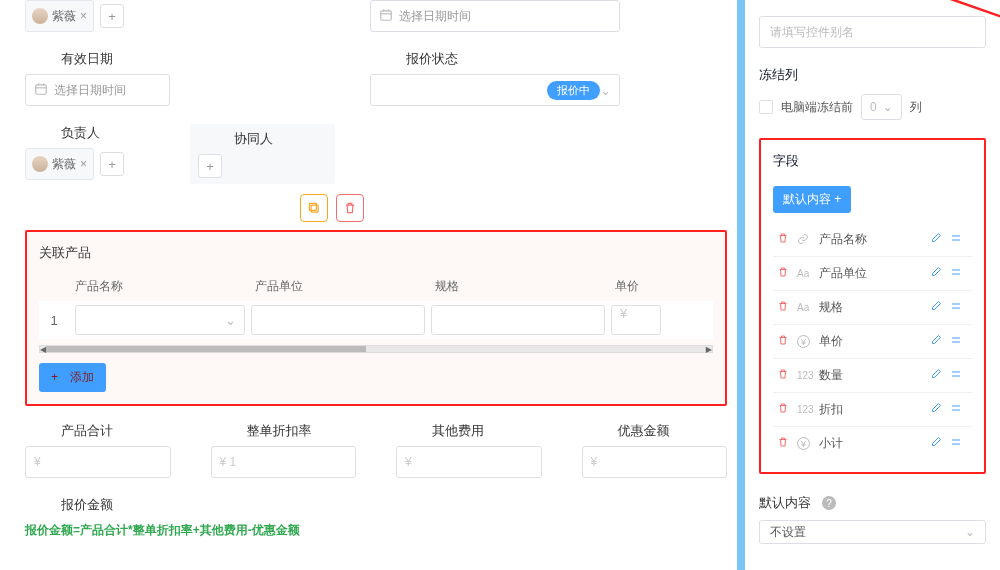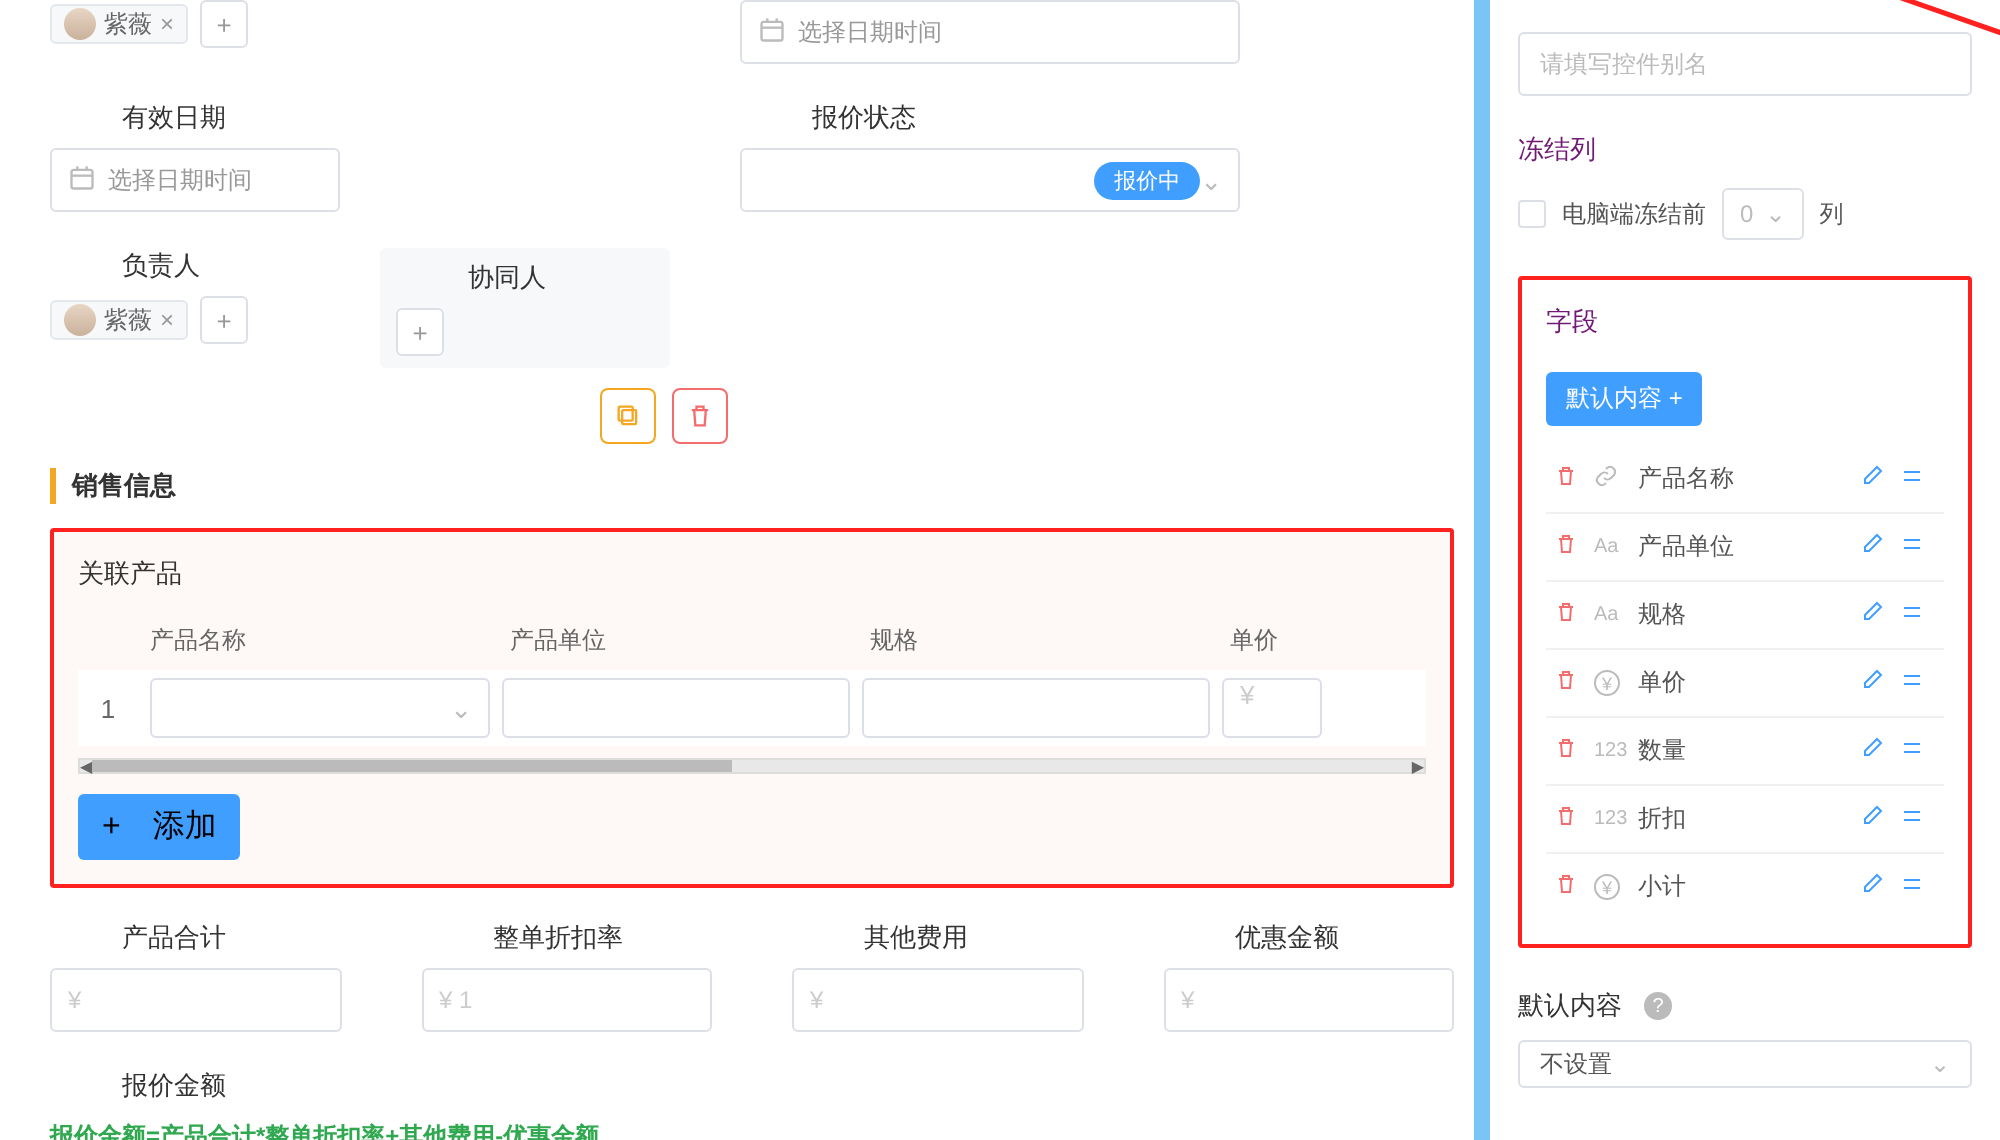--- a/index.html
+++ b/index.html
@@ -13,21 +13,21 @@
     .form-group { display: flex; flex-direction: column; gap: 6px; }
     .form-group.w-small { width: 145px; }
     .form-group.w-med { width: 250px; }
     .form-label { font-size: 13px; font-weight: 500; color: #333; margin-left: 36px; }
 
     .input-box { display: flex; align-items: center; border: 1px solid #dcdfe6; border-radius: 3px; padding: 6px 8px; height: 32px; background: #fff; color: #999; font-size: 12px; }
     .calendar-icon { color: #bbb; margin-right: 6px; }
     .icon-svg { width: 14px; height: 14px; }
 
     .tag-container { display: flex; align-items: center; gap: 6px; }
-    .user-tag { display: inline-flex; align-items: center; background: #f7f8fa; border: 1px solid #e4e7ed; border-radius: 3px; padding: 2px 6px; font-size: 12px; color: #666; height: 20px; }
+    .user-tag { display: inline-flex; align-items: center; background: #f7f8fa; border: 1px solid #e4e7ed; border-radius: 3px; padding: 2px 6px; font-size: 12px; color: #666; height: 32px; }
     .avatar { width: 16px; height: 16px; border-radius: 50%; background: linear-gradient(#e8d5c4, #c9b29b); margin-right: 4px; }
     .tag-close { margin-left: 4px; color: #999; cursor: pointer; }
     .add-circle { width: 24px; height: 24px; border: 1px solid #dcdfe6; border-radius: 3px; display: flex; align-items: center; justify-content: center; color: #999; cursor: pointer; background: #fff; }
 
     .status-select { display: flex; align-items: center; justify-content: flex-end; border: 1px solid #dcdfe6; border-radius: 3px; padding: 4px 8px; height: 32px; width: 250px; }
     .status-badge { background: #409eff; color: #fff; padding: 2px 10px; border-radius: 10px; font-size: 11px; }
     .chevron { color: #bbb; }
 
     .block-buttons { display: flex; gap: 8px; margin-left: 275px; margin-top: -8px; margin-bottom: 8px; }
     .sq-btn { width: 28px; height: 28px; border-radius: 4px; display: flex; align-items: center; justify-content: center; cursor: pointer; }
@@ -54,33 +54,33 @@
     .cell-unit { width: 174px; }
     .cell-spec { width: 174px; }
     .cell-price { width: 50px; color: #ccc; }
 
     .scrollbar-fake { height: 8px; background: #e8e8e8; margin-top: 6px; position: relative; border: 1px solid #ddd; }
     .scrollbar-thumb { position: absolute; left: 6px; top: 0; width: 320px; height: 6px; background: #bbb; }
     .scrollbar-arrow { position: absolute; top: -1px; font-size: 8px; color: #666; }
     .sa-left { left: 0; }
     .sa-right { right: 0; }
 
-    .add-btn { background: #409eff; color: #000000; border: none; padding: 6px 12px; border-radius: 3px; font-size: 16px; margin-top: 10px; cursor: pointer; }
+    .add-btn { background: #409eff; color: #7f1d1d; border: none; padding: 6px 12px; border-radius: 3px; font-size: 12px; margin-top: 10px; cursor: pointer; }
 
     .totals-row { display: flex; gap: 40px; margin-top: 16px; }
     .totals-row .form-group { width: 150px; }
     .currency-input { display: flex; align-items: center; border: 1px solid #dcdfe6; border-radius: 3px; height: 32px; padding: 0 8px; color: #ccc; font-size: 12px; }
 
     .formula-section { margin-top: 18px; }
     .formula-text { color: #2fa84f; font-size: 12px; font-weight: 600; margin-top: 8px; }
 
     
     .right-panel { width: 255px; padding: 0 14px; position: relative; }
     .right-input { border: 1px solid #dcdfe6; border-radius: 3px; height: 32px; width: 100%; padding: 0 10px; color: #bbb; font-size: 12px; display: flex; align-items: center; margin-bottom: 18px; margin-top: 16px; }
-    .right-label { font-size: 13px; color: #701a75; margin-bottom: 10px; }
+    .right-label { font-size: 13px; color: #0f172a; margin-bottom: 10px; }
     .freeze-row { display: flex; align-items: center; gap: 8px; font-size: 12px; color: #555; margin-bottom: 18px; }
     .freeze-row .checkbox { width: 14px; height: 14px; border: 1px solid #dcdfe6; border-radius: 2px; }
     .small-select { border: 1px solid #dcdfe6; border-radius: 3px; height: 26px; padding: 0 8px; color: #bbb; display: flex; align-items: center; gap: 6px; }
 
     .field-section { border: 2px solid #ff2020; border-radius: 2px; padding: 12px; }
     .add-field-btn { background: #409eff; color: #fff; border: none; padding: 5px 10px; border-radius: 3px; font-size: 12px; cursor: pointer; margin-bottom: 10px; margin-top: 6px; }
     .field-list { }
     .field-item { display: flex; align-items: center; padding: 8px 4px; border-bottom: 1px solid #f0f0f0; font-size: 12px; color: #555; }
     .field-item:last-child { border-bottom: none; }
     .fi-del { color: #f56c6c; width: 20px; cursor: pointer; }
@@ -181,21 +181,20 @@
               <rect x="4" y="4" width="12" height="12" rx="1"></rect>
             </svg>
         </div>
         <div class="sq-btn sq-del">
           <svg width="14" height="14" viewBox="0 0 24 24" fill="none" stroke="currentColor" stroke-width="2">
               <path d="M5 7h14M9 7V4h6v3M7 7l1 13h8l1-13"></path>
             </svg>
         </div>
       </div>
 
-      <div class="section-header">销售信息</div>
 
       <div class="table-section">
         <div class="table-title">关联产品</div>
         <div class="table">
           <div class="thead">
             <div class="th th-idx"></div>
             <div class="th th-name">产品名称</div>
             <div class="th th-unit">产品单位</div>
             <div class="th th-spec">规格</div>
             <div class="th th-price">单价</div>

